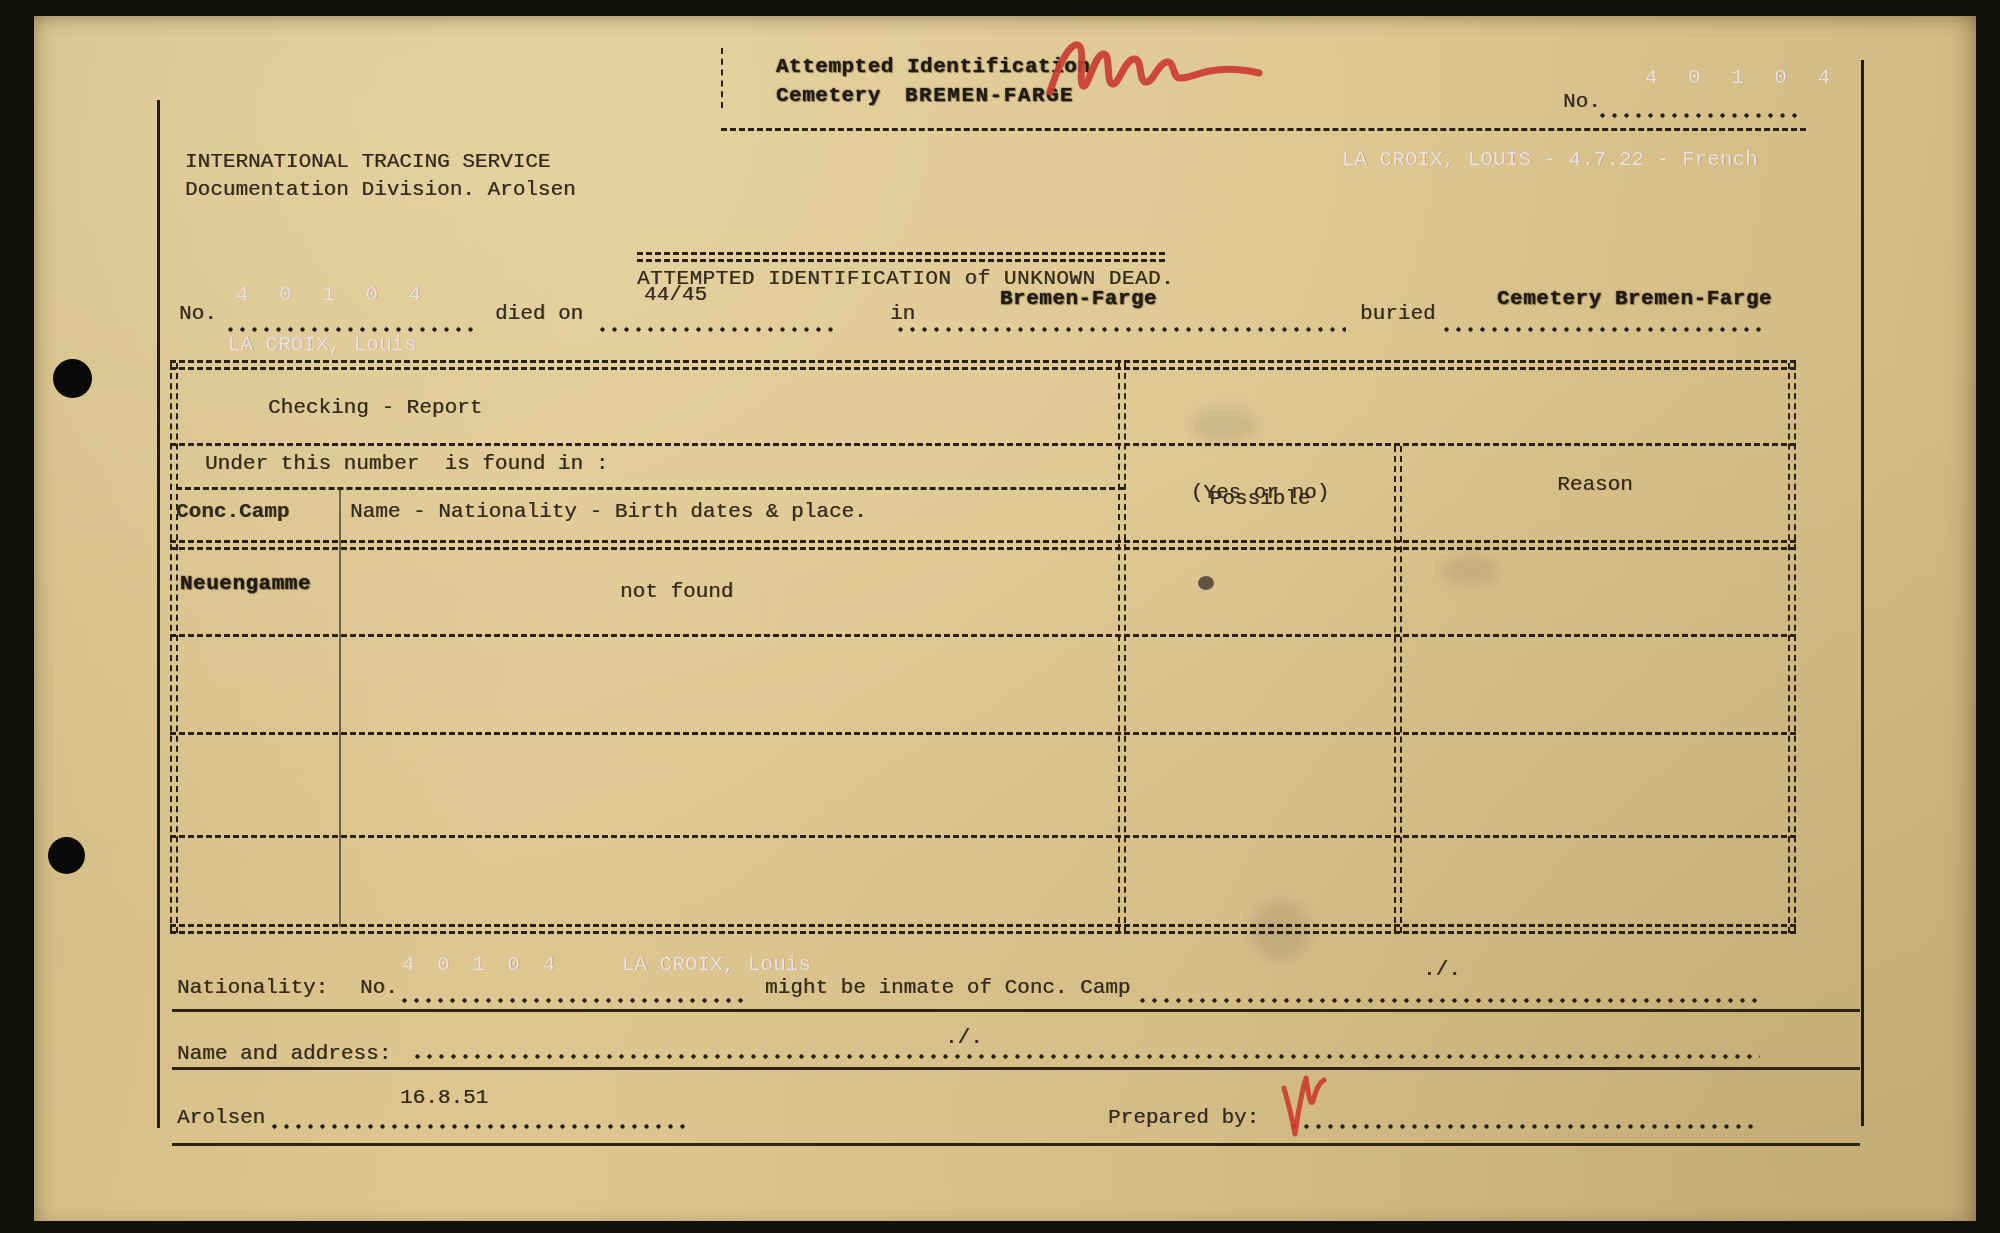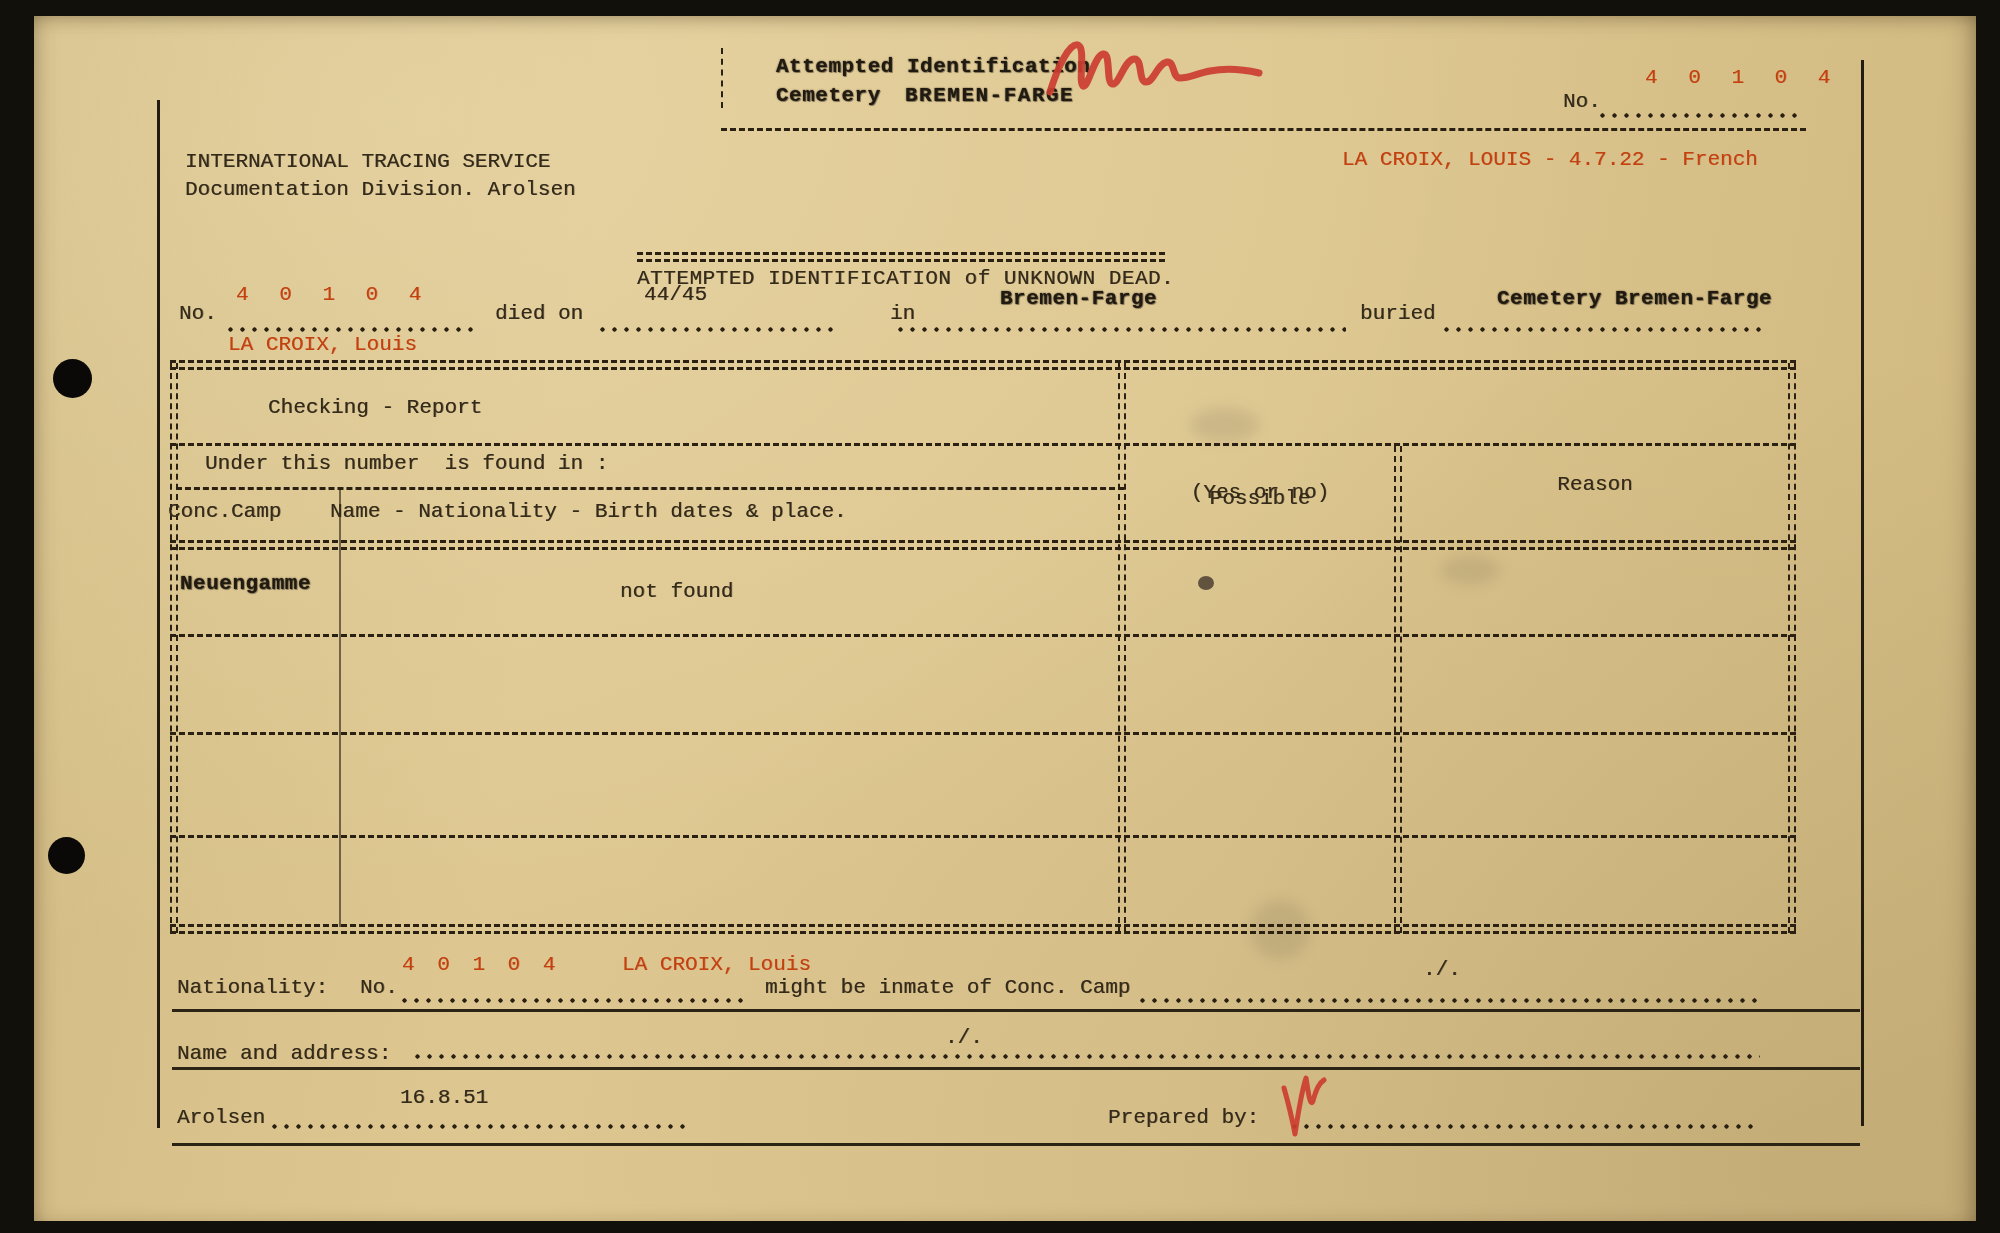--- a/index.html
+++ b/index.html
@@ -11,21 +11,21 @@
       radial-gradient(ellipse at 90% 95%, rgba(110,85,45,.14), rgba(0,0,0,0) 50%),
       linear-gradient(100deg,#d2bb83 0%,#ddc690 28%,#dcc58e 62%,#d0b880 100%);
     box-shadow: inset -16px 0 28px -16px rgba(70,52,28,.55),
                 inset 14px 0 24px -16px rgba(70,52,28,.45),
                 inset 0 12px 22px -14px rgba(70,52,28,.4);}
   .hole{position:absolute;border-radius:50%;background:#0b0907;}
   .mono{position:absolute;font-size:21px;color:#342a1a;white-space:pre;line-height:1.15;
         text-shadow:.6px 0 .4px rgba(44,35,20,.55);}
   .stamp{font-weight:bold;color:#201a11;letter-spacing:.5px;
          text-shadow:0 0 1.6px rgba(32,26,17,.9),1px 1px 0 rgba(32,26,17,.35);}
-  .red{color:#c2410c;text-shadow:.6px 0 .4px rgba(197,68,58,.5);}
+  .red{color:#e5e5e5;text-shadow:.6px 0 .4px rgba(197,68,58,.5);}
   .sp{letter-spacing:9px;}
   .sp2{letter-spacing:5px;}
   .center{text-align:center;white-space:pre;}
   .dots{position:absolute;height:5px;background-image:radial-gradient(circle at 2.5px 2.5px,#2a2113 1.9px,rgba(0,0,0,0) 2.4px);
         background-size:12px 5px;background-repeat:repeat-x;}
   .dash-h{position:absolute;height:0;border-top:3.5px dashed #2a2113;}
   .ddash-h{position:absolute;height:10px;border-top:3.2px dashed #2a2113;border-bottom:3.2px dashed #2a2113;box-sizing:border-box;}
   .vddash{position:absolute;width:8px;border-left:2.5px dashed #2a2113;border-right:2.5px dashed #2a2113;box-sizing:border-box;}
   .solid-h{position:absolute;height:3px;background:#2b2314;}
   .vsolid{position:absolute;width:2.5px;background:#241c10;}
@@ -98,22 +98,22 @@
   <div class="dash-h" style="left:170px;top:732px;width:1626px;"></div>
   <div class="dash-h" style="left:170px;top:835px;width:1626px;"></div>
   <div class="ddash-h" style="left:170px;top:924px;width:1626px;"></div>
   <div class="vthin" style="left:339px;top:489px;height:438px;"></div>
 
   <div class="mono" style="left:268px;top:396px;">Checking - Report</div>
   <div class="mono" style="left:205px;top:452px;">Under this number  is found in :</div>
   <div class="mono center" style="left:1126px;top:455px;width:268px;margin-top:32px;">Possible</div>
   <div class="mono center" style="left:1126px;top:481px;width:268px;">(Yes or no)</div>
   <div class="mono center" style="left:1402px;top:473px;width:386px;">Reason</div>
-  <div class="mono" style="left:168px;top:500px;">Conc.Camp</div>
-  <div class="mono" style="left:330px;top:500px;text-align:right;">Name - Nationality - Birth dates &amp; place.</div>
+  <div class="mono" style="left:176px;top:500px;font-weight:bold;">Conc.Camp</div>
+  <div class="mono" style="left:350px;top:500px;text-align:right;">Name - Nationality - Birth dates &amp; place.</div>
 
   <div class="mono stamp" style="left:180px;top:572px;filter:blur(.5px);">Neuengamme</div>
   <div class="mono" style="left:620px;top:580px;">not found</div>
   <div class="inkdot" style="left:1198px;top:576px;"></div>
 
   <div class="mono" style="left:177px;top:976px;">Nationality:</div>
   <div class="mono" style="left:360px;top:976px;">No.</div>
   <div class="mono red sp2" style="left:402px;top:953px;">4 0 1 0 4</div>
   <div class="mono red" style="left:622px;top:953px;">LA CROIX, Louis</div>
   <div class="dots" style="left:402px;top:998px;width:345px;"></div>

